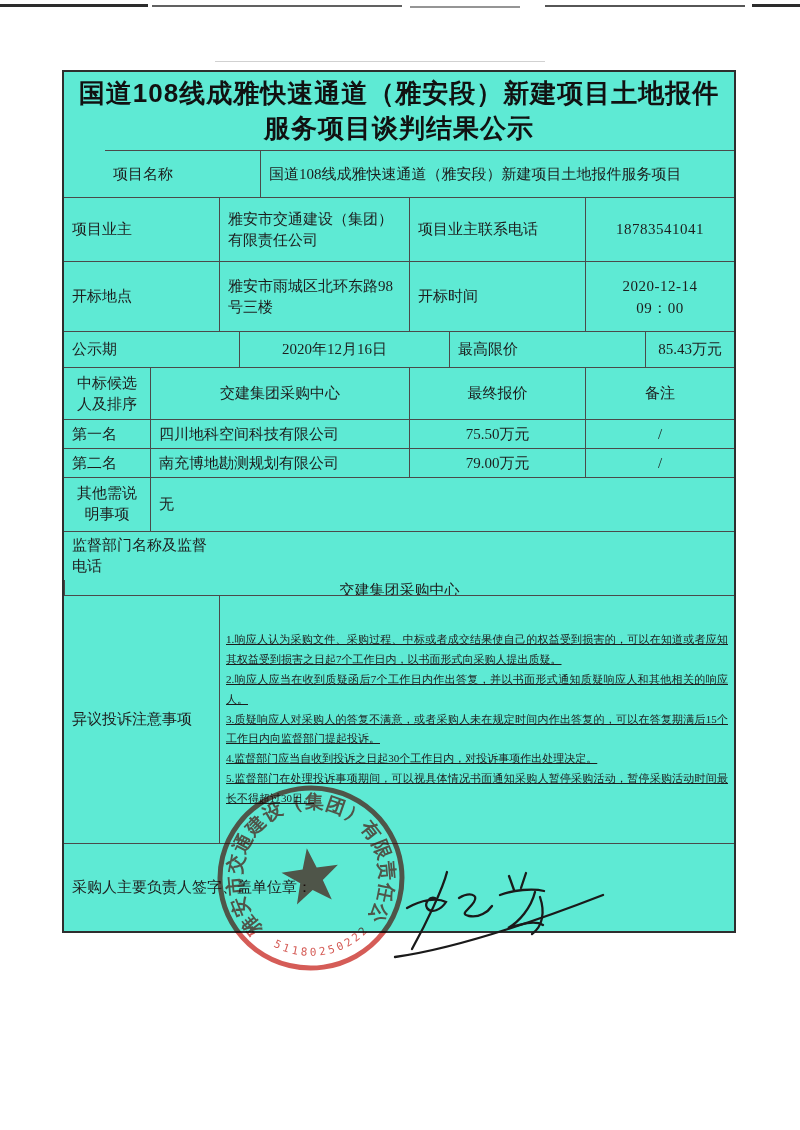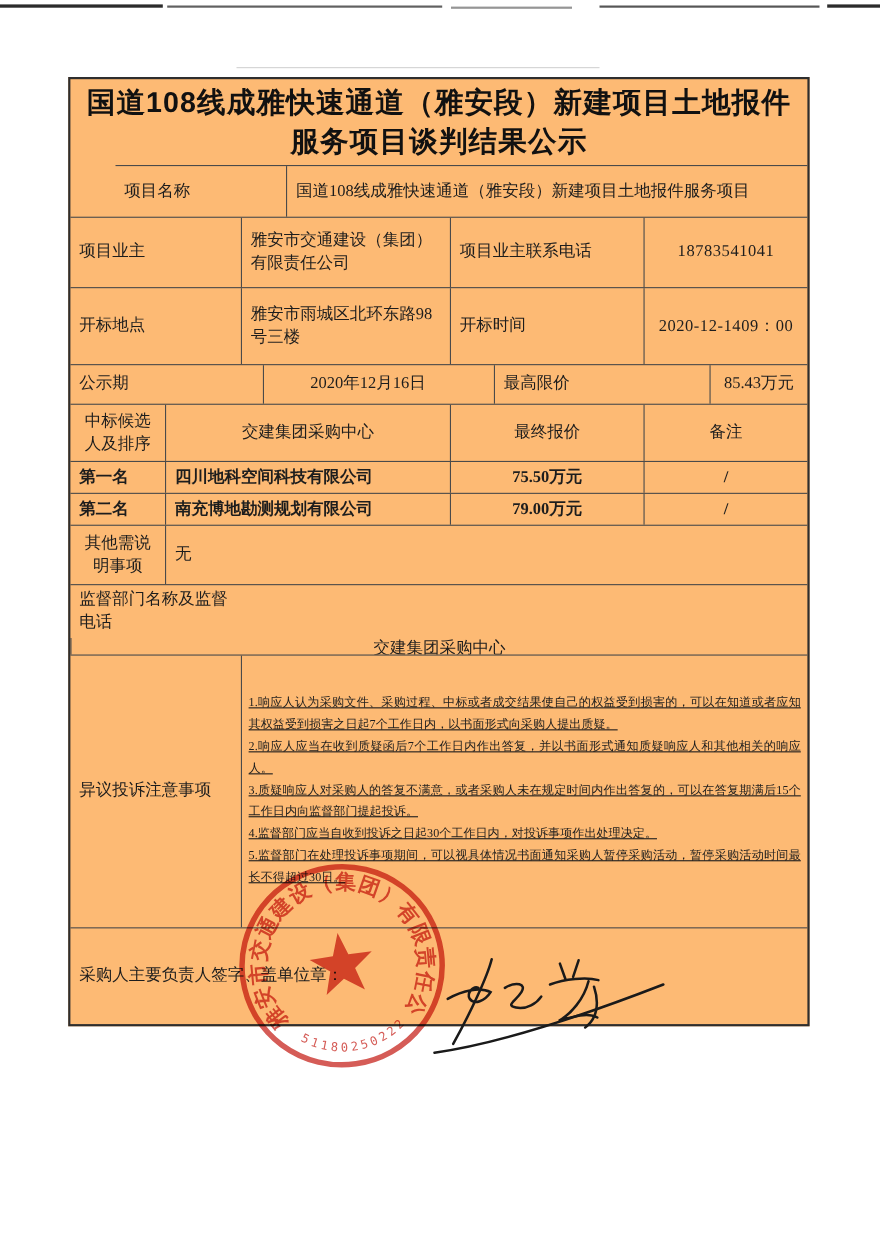--- a/index.html
+++ b/index.html
@@ -13,21 +13,21 @@
   .sl1{left:0;top:4px;width:148px;height:3px;}
   .sl2{left:152px;top:5px;width:250px;height:2px;opacity:.75;}
   .sl3{left:410px;top:6px;width:110px;height:2px;opacity:.5;}
   .sl4{left:545px;top:5px;width:200px;height:2px;opacity:.8;}
   .sl5{left:752px;top:4px;width:48px;height:3px;}
   .ghostline{position:absolute;left:215px;top:61px;width:330px;height:1px;background:#9a9a9a;opacity:.45;}
 
   
   .doc-table{
     position:absolute;left:62px;top:70px;width:674px;
-    border:2px solid #2e2e2e;background:#fdba74;box-sizing:border-box;
+    border:2px solid #2e2e2e;background:#5eead4;box-sizing:border-box;
   }
   .tr{display:flex;border-top:1px solid #4a4a4a;box-sizing:border-box;}
   .tr:first-child{border-top:none;}
   .td{border-left:1px solid #4a4a4a;box-sizing:border-box;display:flex;align-items:center;
       font-size:15px;line-height:21px;overflow:hidden;}
   .td:first-child{border-left:none;}
   .pad{padding:3px 8px;}
   .center{justify-content:center;text-align:center;}
   .w-a{width:155px;flex:none;}
   .w-b{width:190px;flex:none;}
@@ -35,40 +35,40 @@
   .w-n{width:86px;flex:none;}
   .w-m{width:259px;flex:none;}
   .fill{flex:1;}
 
   .h-title{height:78px;}
   .h-name{height:47px;margin-left:41px;}
   .h-owner{height:64px;}
   .h-place{height:70px;}
   .h-pub{height:36px;gap:20px;}
   .h-chead{height:52px;}
-  .h-cand{height:29px;font-weight:bold;}
+  .h-cand{height:29px;}
   .h-other{height:54px;}
   .h-sup{height:64px;flex-direction:column;}
   .h-obj{height:248px;}
   .h-sign{height:88px;}
 
   .title-cell{
     flex:1;justify-content:center;align-items:center;text-align:center;
     font-family:"Liberation Sans","DejaVu Sans",sans-serif;font-weight:bold;
     font-size:26px;line-height:35px;letter-spacing:1px;color:#111;
     padding:2px 10px;
   }
   .two-line{flex-wrap:wrap;align-content:center;text-align:center;}
   .stack{flex:1;display:flex;flex-direction:column;padding:0;align-items:stretch;}
   .stack > div{flex:1;display:flex;align-items:center;justify-content:center;font-size:15px;}
   .stack > div + div{border-top:1px solid #4a4a4a;}
   .obj-text{align-items:center;}
   .obj-inner{font-size:11px;line-height:19.8px;padding:4px 6px;text-align:justify;text-decoration:underline;}
   .num-cell{letter-spacing:.5px;}
-  .time-2l{justify-content:center;line-height:22px;}
+  .time-2l{flex-direction:column;justify-content:center;line-height:22px;}
 
   .sign-row .td{position:relative;}
   .sign-label{padding-left:8px;font-size:15px;}
 
   
   .stamp-svg{position:absolute;left:213px;top:782px;width:196px;height:196px;
              mix-blend-mode:multiply;opacity:.88;pointer-events:none;}
   .sig-svg{position:absolute;left:383px;top:850px;width:232px;height:122px;pointer-events:none;}
 </style>
 </head>

